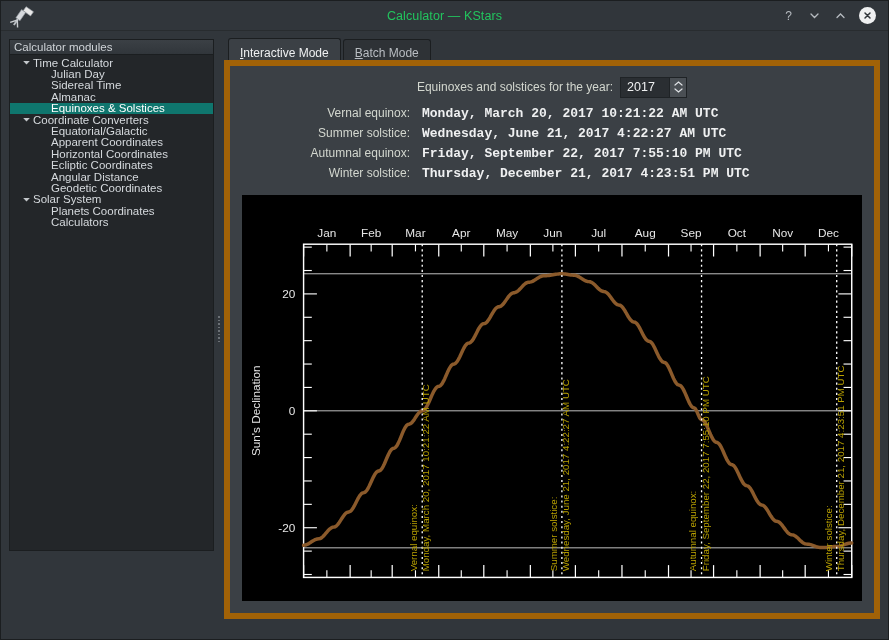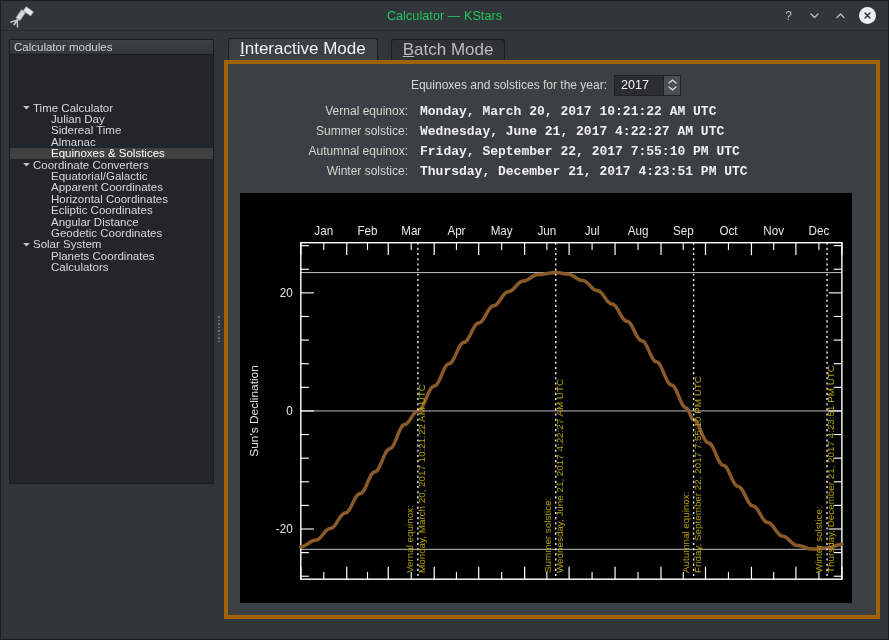--- a/index.html
+++ b/index.html
@@ -46,68 +46,67 @@
   #main {
     flex:1; display:flex; padding:8px 8px 0 8px; gap:0; min-height:0;
   }
 
   
   #sidebar {
     width:205px; flex:0 0 205px;
     background:#232629;
     border:1px solid #1b1e20;
     display:flex; flex-direction:column;
-    height:445px;
-    gap:45px;
+    height:512px;
   }
   #sidebar-header {
     height:15px; flex:0 0 15px;
     background:linear-gradient(#3b4045,#31363b);
     border-bottom:1px solid #1b1e20;
     font-size:11.5px; color:#cfd3d7;
     padding:0 4px; display:flex; align-items:center;
   }
   #tree { flex:1; padding-top:2px; overflow:hidden; }
   .tree-row {
     height:11.4px; display:flex; align-items:center;
     font-size:11.5px; color:#d5d9dd; white-space:nowrap;
     padding-left:2px; cursor:default;
   }
   .tree-row.group { padding-left:10px; }
   .tree-row.child { padding-left:41px; }
-  .tree-row.selected { background:#404040; color:#ffffff;align-items:center; }
+  .tree-row.selected { background:#0f766e; color:#ffffff;align-items:center; }
   .tri { width:13px; flex:0 0 13px; display:flex; align-items:center; justify-content:center; }
   .tri svg { display:block; }
 
   
   #splitter {
     width:10px; flex:0 0 10px; height:580px;
     display:flex; align-items:center; justify-content:center;
     cursor:col-resize;
   }
   #splitter .dots { display:flex; flex-direction:column; gap:2px; }
   #splitter .dots i { width:1.5px; height:1.5px; background:#6c7176; display:block; }
 
   
   #right { flex:1; display:flex; flex-direction:column; min-width:0; height:580px; }
 
   
   #tabbar { display:flex; align-items:flex-end; height:21px; flex:0 0 21px; padding-left:4px; }
   .tab {
-    height:21px; padding:0 11px; display:flex; align-items:flex-start;
-    font-size:17px; color:#b9bdc2;
+    height:21px; padding:0 11px; display:flex; align-items:flex-end;
+    font-size:12px; color:#b9bdc2;
     background:#2e3236; border:1px solid #1b1e20; border-bottom:none;
-    border-radius:3px 3px 0 0; margin-right:13px; cursor:pointer;
+    border-radius:3px 3px 0 0; margin-right:2px; cursor:pointer;
   }
   .tab.active { background:#3b4045; color:#eff0f1; height:22px; }
   .tab u { text-decoration:underline; }
 
   #tabpanel {
-    flex:1; background:#3b4045; border:4px solid #a16207;
-    padding:10px 24px 12px 12px;
+    flex:1; background:#3b4045; border:6px solid #a16207;
+    padding:10px 12px 12px 12px;
     display:flex; flex-direction:column; min-height:0;
   }
 
   
   #yearrow { display:flex; align-items:center; justify-content:center; gap:7px; height:22px; margin-bottom:8px; }
   #yearrow .lbl { font-size:12px; color:#d3d7cf; }
   .spin { display:flex; align-items:stretch; height:21px; background:#2a2e32; border:1px solid #1f2326; }
   .spin .val { width:48px; padding:0 6px; display:flex; align-items:center; font-size:12.5px; color:#eff0f1; }
   .spin .arrows { width:17px; background:#4a4f54; border-left:1px solid #1f2326;
       display:flex; flex-direction:column; align-items:center; justify-content:center; gap:2px; cursor:pointer; }

